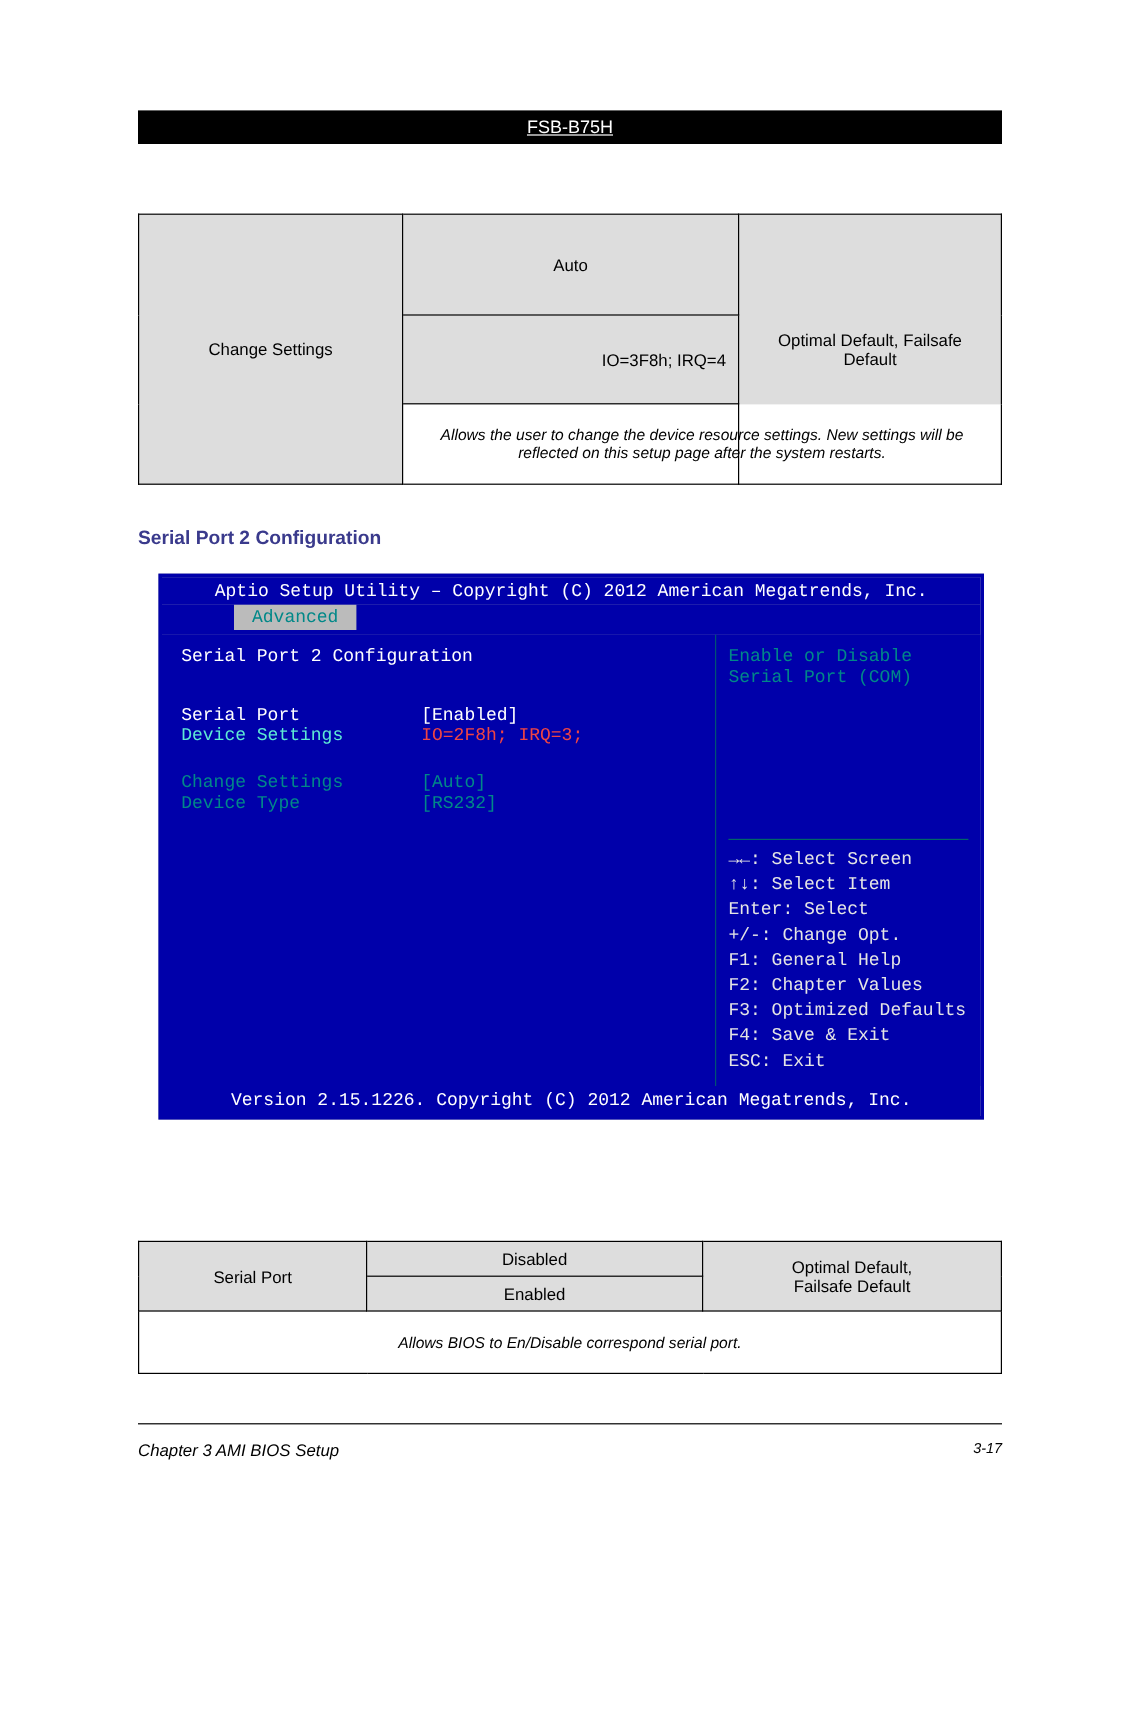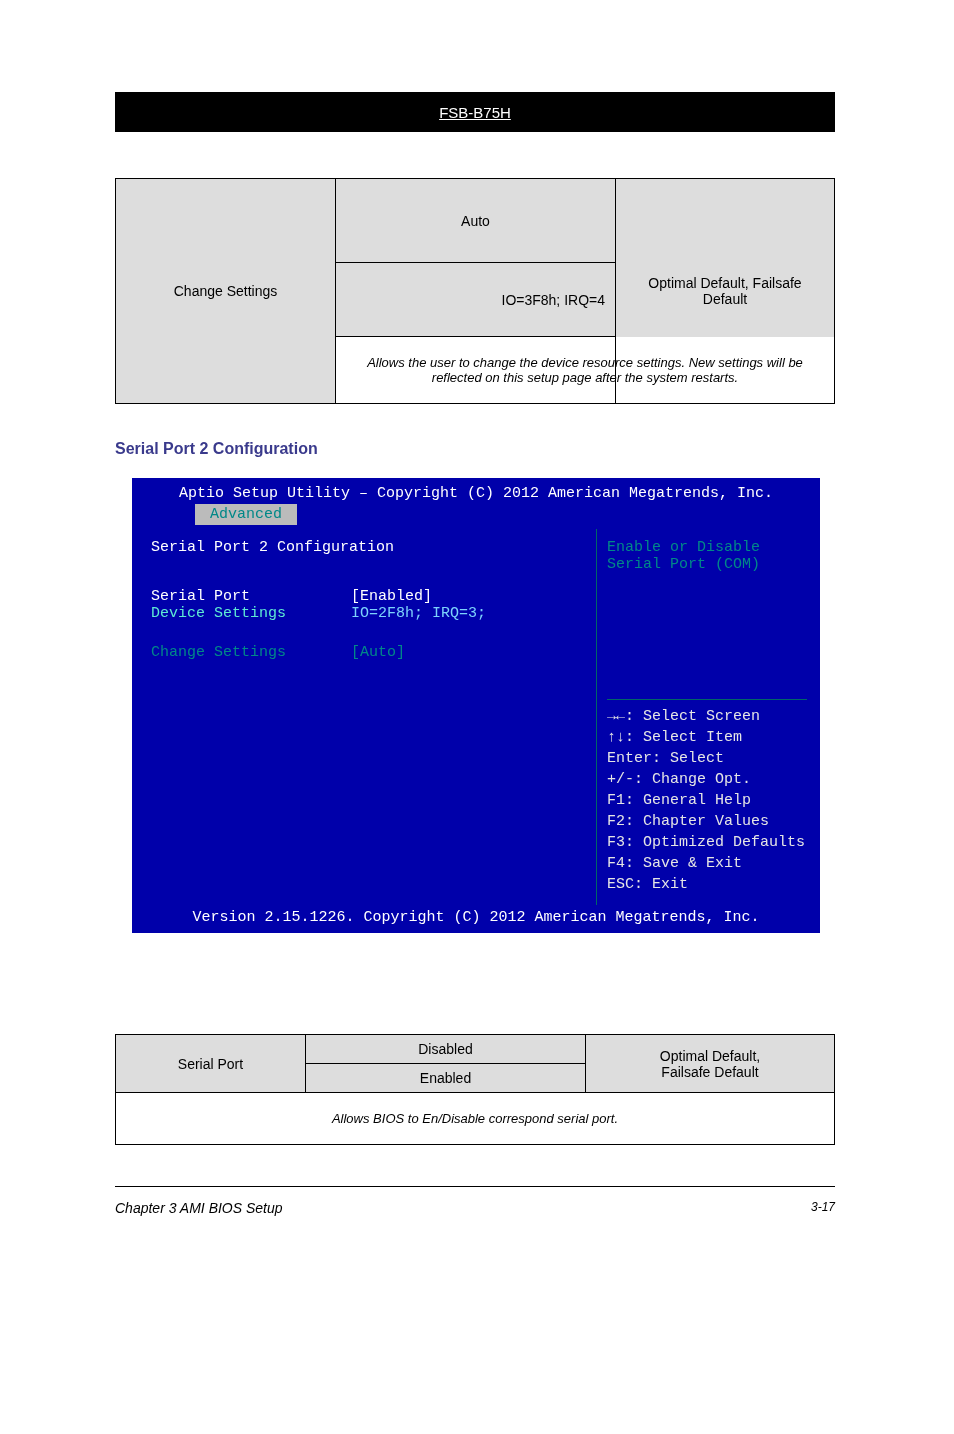--- a/index.html
+++ b/index.html
@@ -26,21 +26,21 @@
     background: #9a9a9a;
     color: #fff;
     display: flex;
     align-items: center;
     justify-content: center;
     font-size: 15px;
     border-right: 2px solid #707070;
   }
   .header-right {
     flex: 1;
-    height: 40px;
+    height: 28px;
     background: #000;
     color: #fff;
     display: flex;
     align-items: center;
     justify-content: center;
     font-size: 15px;
     text-decoration: underline;
   }
   .table1 {
     position: absolute;
@@ -111,21 +111,21 @@
     padding: 10px 10px 40px 16px;
     border-right: 1px solid #006666;
   }
   .bios-left .bios-heading { color: #fff; margin-bottom: 16px; }
   .bios-left .bios-item { color: #008888; display: flex; }
   .bios-left .bios-item .label { width: 200px; }
   .bios-left .bios-item .value { color: #008888; }
   .bios-left .bios-item.selected .label { color: #fff; }
   .bios-left .bios-item.selected .value { color: #fff; }
   .bios-left .bios-item.static .label { color: #5eead4; }
-  .bios-left .bios-item.static .value { color: #7dd3fc; text-align: center; }
+  .bios-left .bios-item.static .value { color: #ef4444; text-align: center; }
   .bios-right {
     width: 220px;
     background: #0000aa;
     color: #008888;
     padding: 10px 10px 10px 10px;
     display: flex;
     flex-direction: column;
     justify-content: flex-end;
   }
   .bios-help-top { color: #008888; min-height: 160px; }
@@ -220,20 +220,24 @@
         <span class="value">[Enabled]</span>
       </div>
       <div class="bios-item static">
         <span class="label">Device Settings</span>
         <span class="value">IO=2F8h; IRQ=3;</span>
       </div>
       <div style="height:22px"></div>
       <div class="bios-item">
         <span class="label">Change Settings</span>
         <span class="value">[Auto]</span>
+      </div>
+      <div class="bios-item">
+        <span class="label">Device Type</span>
+        <span class="value">[RS232]</span>
       </div>
       <div style="height:180px"></div>
     </div>
     <div class="bios-right">
       <div class="bios-help-top">Enable or Disable Serial Port (COM)</div>
       <div class="bios-keys">
         <div>→←: Select Screen</div>
         <div>↑↓: Select Item</div>
         <div>Enter: Select</div>
         <div>+/-: Change Opt.</div>

